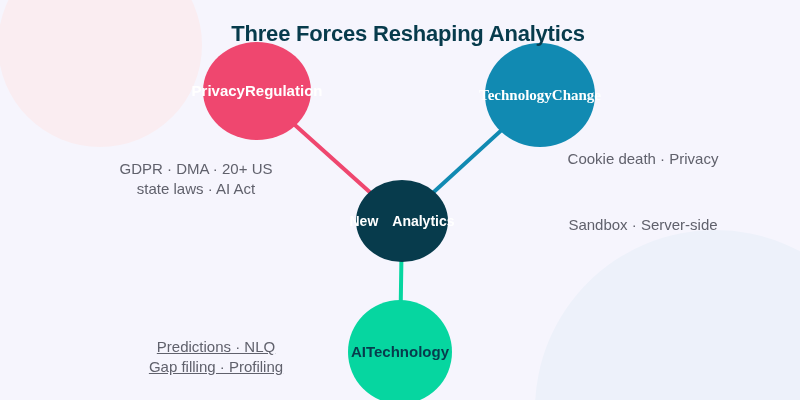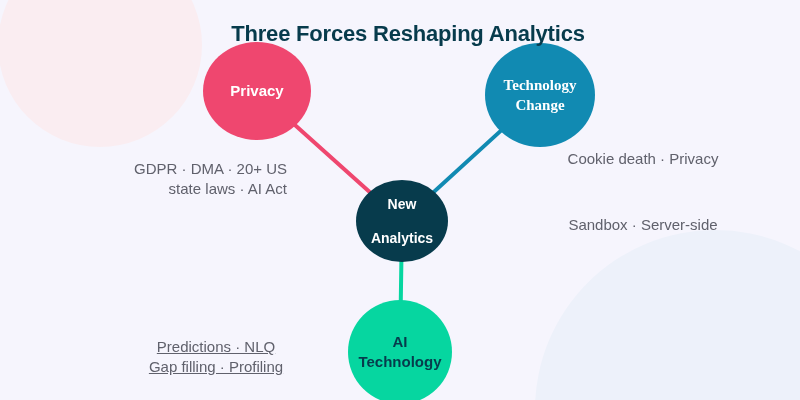--- a/index.html
+++ b/index.html
@@ -23,40 +23,40 @@
 
   .title {
     position: absolute; top: 13px; left: 0; width: 800px;
     margin: 8px; text-align: center;
     font-size: 22px; font-weight: bold; letter-spacing: -0.2px;
     color: #073b4c;
   }
 
   .node-label {
     position: absolute;
-    display: flex; flex-direction: column;
+    display: flex; flex-direction: row;
     align-items: center; justify-content: center;
     text-align: center;
     font-weight: bold; font-size: 15px; line-height: 20px;
     color: #ffffff;
     pointer-events: none;
   }
   .label-privacy    { left: 203px; top: 42px;  width: 108px; height: 98px; }
   .label-technology { left: 485px; top: 43px;  width: 110px; height: 104px; font-family: Liberation Serif, serif; }
   .label-center     { left: 356px; top: 180px; width: 92px;  height: 82px; font-size: 14px; gap: 14px; }
   .label-ai         { left: 348px; top: 300px; width: 104px; height: 104px; color: #073b4c; }
 
   .note {
     position: absolute;
     display: flex; flex-direction: column;
     text-align: center;
     font-size: 15px; line-height: 20px;
     color: #60616c;
   }
-  .note-left   { left: 67px;  top: 159px; width: 220px; text-align: right; }
+  .note-left   { left: 86px;  top: 159px; width: 220px; }
   .note-right  { left: 538px; top: 149px; width: 210px; gap: 46px; }
   .note-bottom { left: 106px; top: 337px; width: 220px; text-decoration: underline; }
 </style>
 </head>
 <body>
 
 <div class="stage">
 
   <div class="blob blob-pink"></div>
   <div class="blob blob-blue"></div>
@@ -69,20 +69,21 @@
     <ellipse cx="257" cy="91" rx="54" ry="49" fill="#ef476f"></ellipse>
     <ellipse cx="540" cy="95" rx="55" ry="52" fill="#118ab2"></ellipse>
     <ellipse cx="400" cy="352" rx="52" ry="52" fill="#06d6a0"></ellipse>
     <ellipse cx="402" cy="221" rx="46" ry="41" fill="#073b4c"></ellipse>
   </svg>
 
   <h1 class="title">Three Forces Reshaping Analytics</h1>
 
   <div class="node-label label-privacy">
     <span>Privacy</span>
+    <span>Regulation</span>
   </div>
 
   <div class="node-label label-technology">
     <span>Technology</span>
     <span>Change</span>
   </div>
 
   <div class="node-label label-center">
     <span>New</span>
     <span>Analytics</span>

